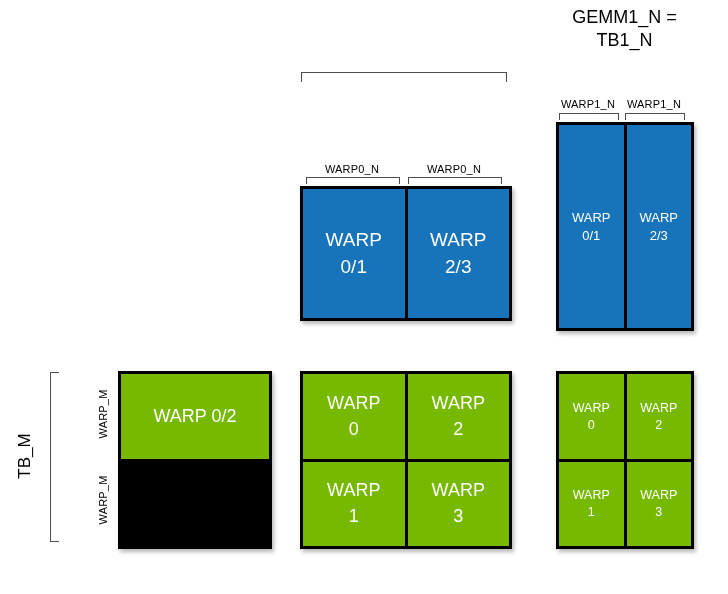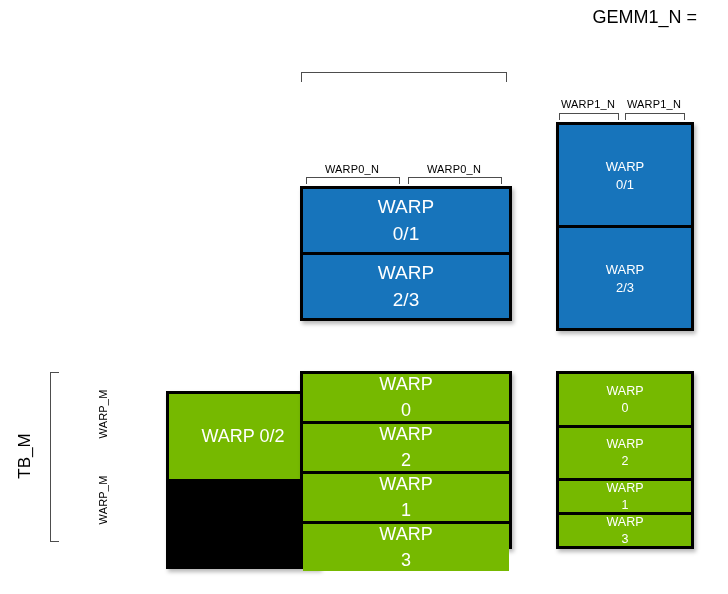--- a/index.html
+++ b/index.html
@@ -7,21 +7,21 @@
     position:relative; width:728px; height:594px; background:#ffffff;
     font-family:"Liberation Sans", sans-serif; color:#000; overflow:hidden;
   }
   .abs { position:absolute; }
   .title { font-size:18px; line-height:1.3; text-align:center; }
   .small-label { font-size:11px; text-align:center; letter-spacing:0.2px; }
   .block {
     position:absolute; display:grid; background:#000; border:3px solid #000; gap:3px;
     box-shadow: 2px 3px 4px rgba(0,0,0,0.28);
   }
-  .cols2 { grid-template-columns:1fr; }
+  .cols2 { grid-template-columns:1fr 1fr; }
   .rows2 { grid-template-rows:1fr 1fr; }
   .cell {
     display:flex; flex-direction:column; align-items:center; justify-content:center;
     color:#fff; text-align:center;
   }
   .blue  .cell { background:var(--blue); }
   .green .cell { background:var(--green); }
   .fs-big   { font-size:19px; }
   .fs-med   { font-size:18px; }
   .fs-small { font-size:13px; }
@@ -43,22 +43,23 @@
   :root { --blue:#1774BB; --green:#76B900; }
 </style>
 </head>
 <body>
 
 <div class="canvas">
 
 
   <div class="bracket-h" style="left:301px; top:72px; width:204px; height:9px;"></div>
 
-  <div class="abs title" style="left:552px; top:6px; width:145px;text-align:right;">
+  <div class="abs title" style="left:552px; top:6px; width:145px;">
     <div>GEMM1_N =</div>
+    <div>TB1_N</div>
   </div>
 
   <div class="abs small-label" style="left:556px; top:98px; width:64px;">WARP1_N</div>
   <div class="abs small-label" style="left:622px; top:98px; width:64px;">WARP1_N</div>
   <div class="bracket-h" style="left:559px; top:113px; width:58px; height:6px;"></div>
   <div class="bracket-h" style="left:625px; top:113px; width:58px; height:6px;"></div>
 
   <div class="block blue cols2" style="left:556px; top:122px; width:132px; height:203px;">
     <div class="cell fs-small">
       <span>WARP</span>
@@ -85,21 +86,21 @@
       <span>2/3</span>
     </div>
   </div>
 
   <div class="vlabel" style="left:25px; top:456px; font-size:17px;">TB_M</div>
   <div class="bracket-v" style="left:50px; top:372px; width:8px; height:168px;"></div>
 
   <div class="vlabel small-label" style="left:103px; top:414px;">WARP_M</div>
   <div class="vlabel small-label" style="left:103px; top:500px;">WARP_M</div>
 
-  <div class="block green rows2" style="left:118px; top:391px; width:148px; height:172px;margin-left:48px;">
+  <div class="block green rows2" style="left:118px; top:371px; width:148px; height:172px;">
     <div class="cell fs-med">
       <span>WARP 0/2</span>
     </div>
   </div>
 
   <div class="block green cols2 rows2" style="left:300px; top:371px; width:206px; height:172px;">
     <div class="cell fs-med">
       <span>WARP</span>
       <span>0</span>
     </div>

